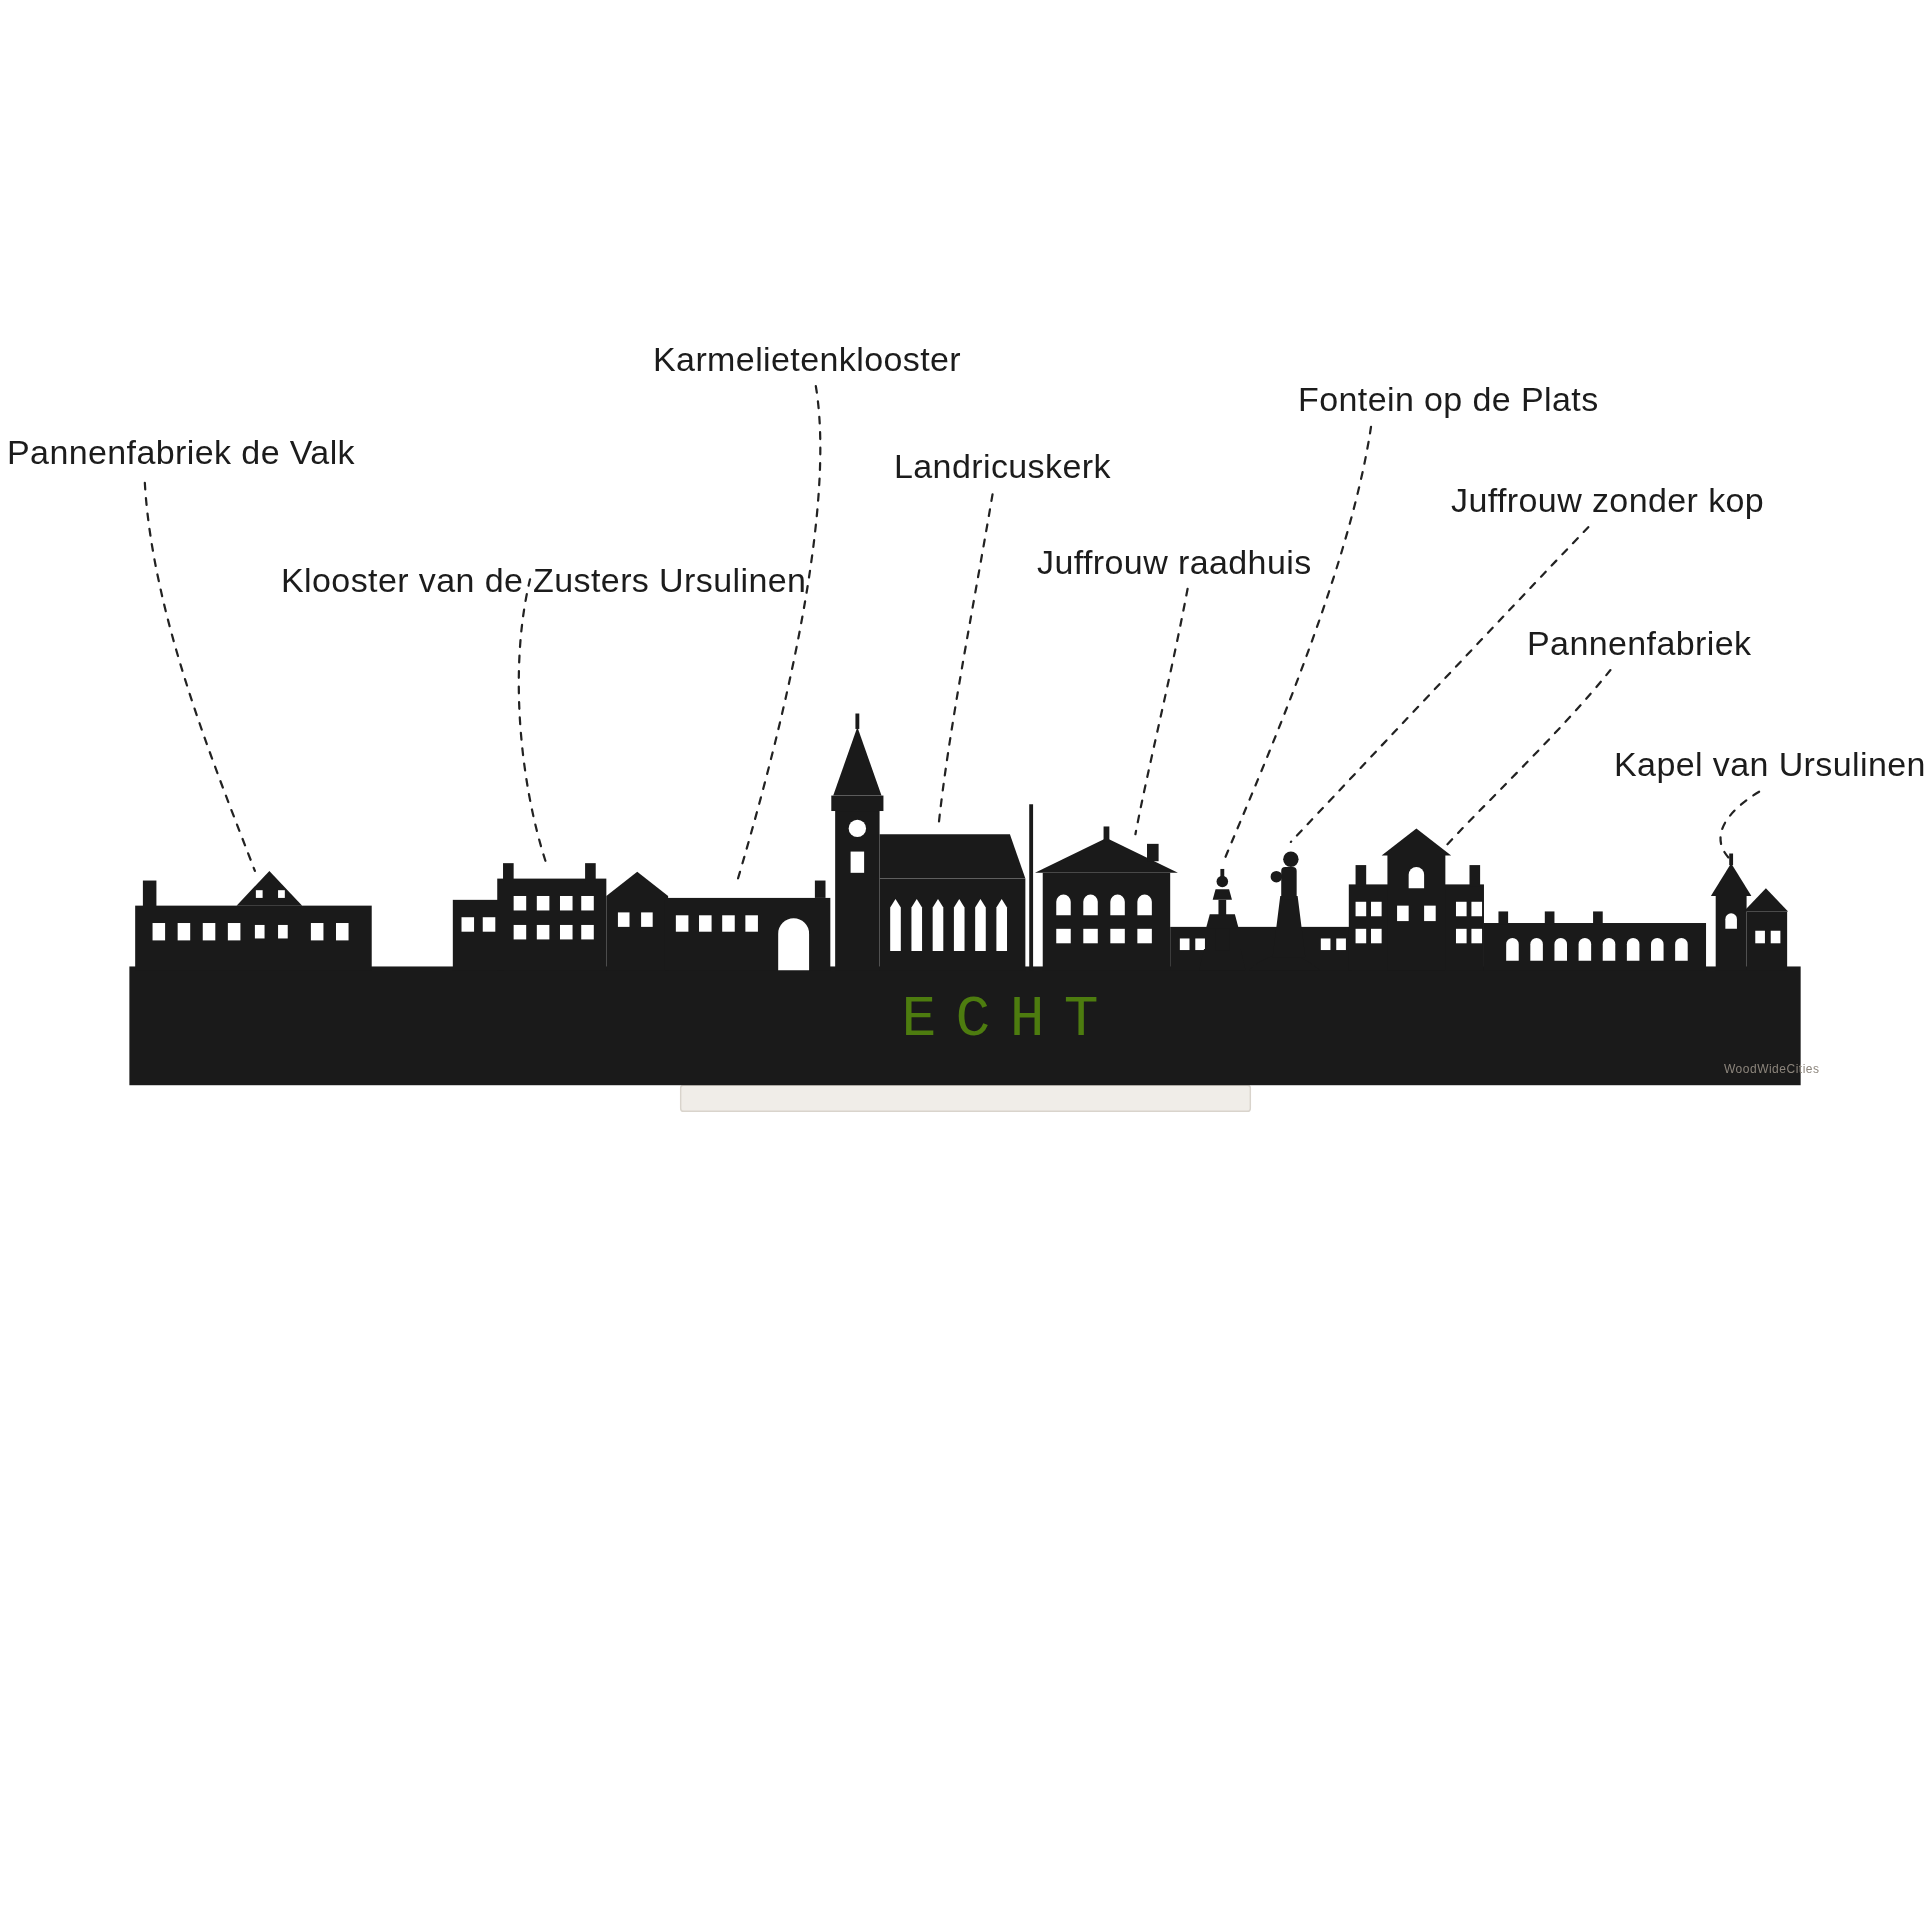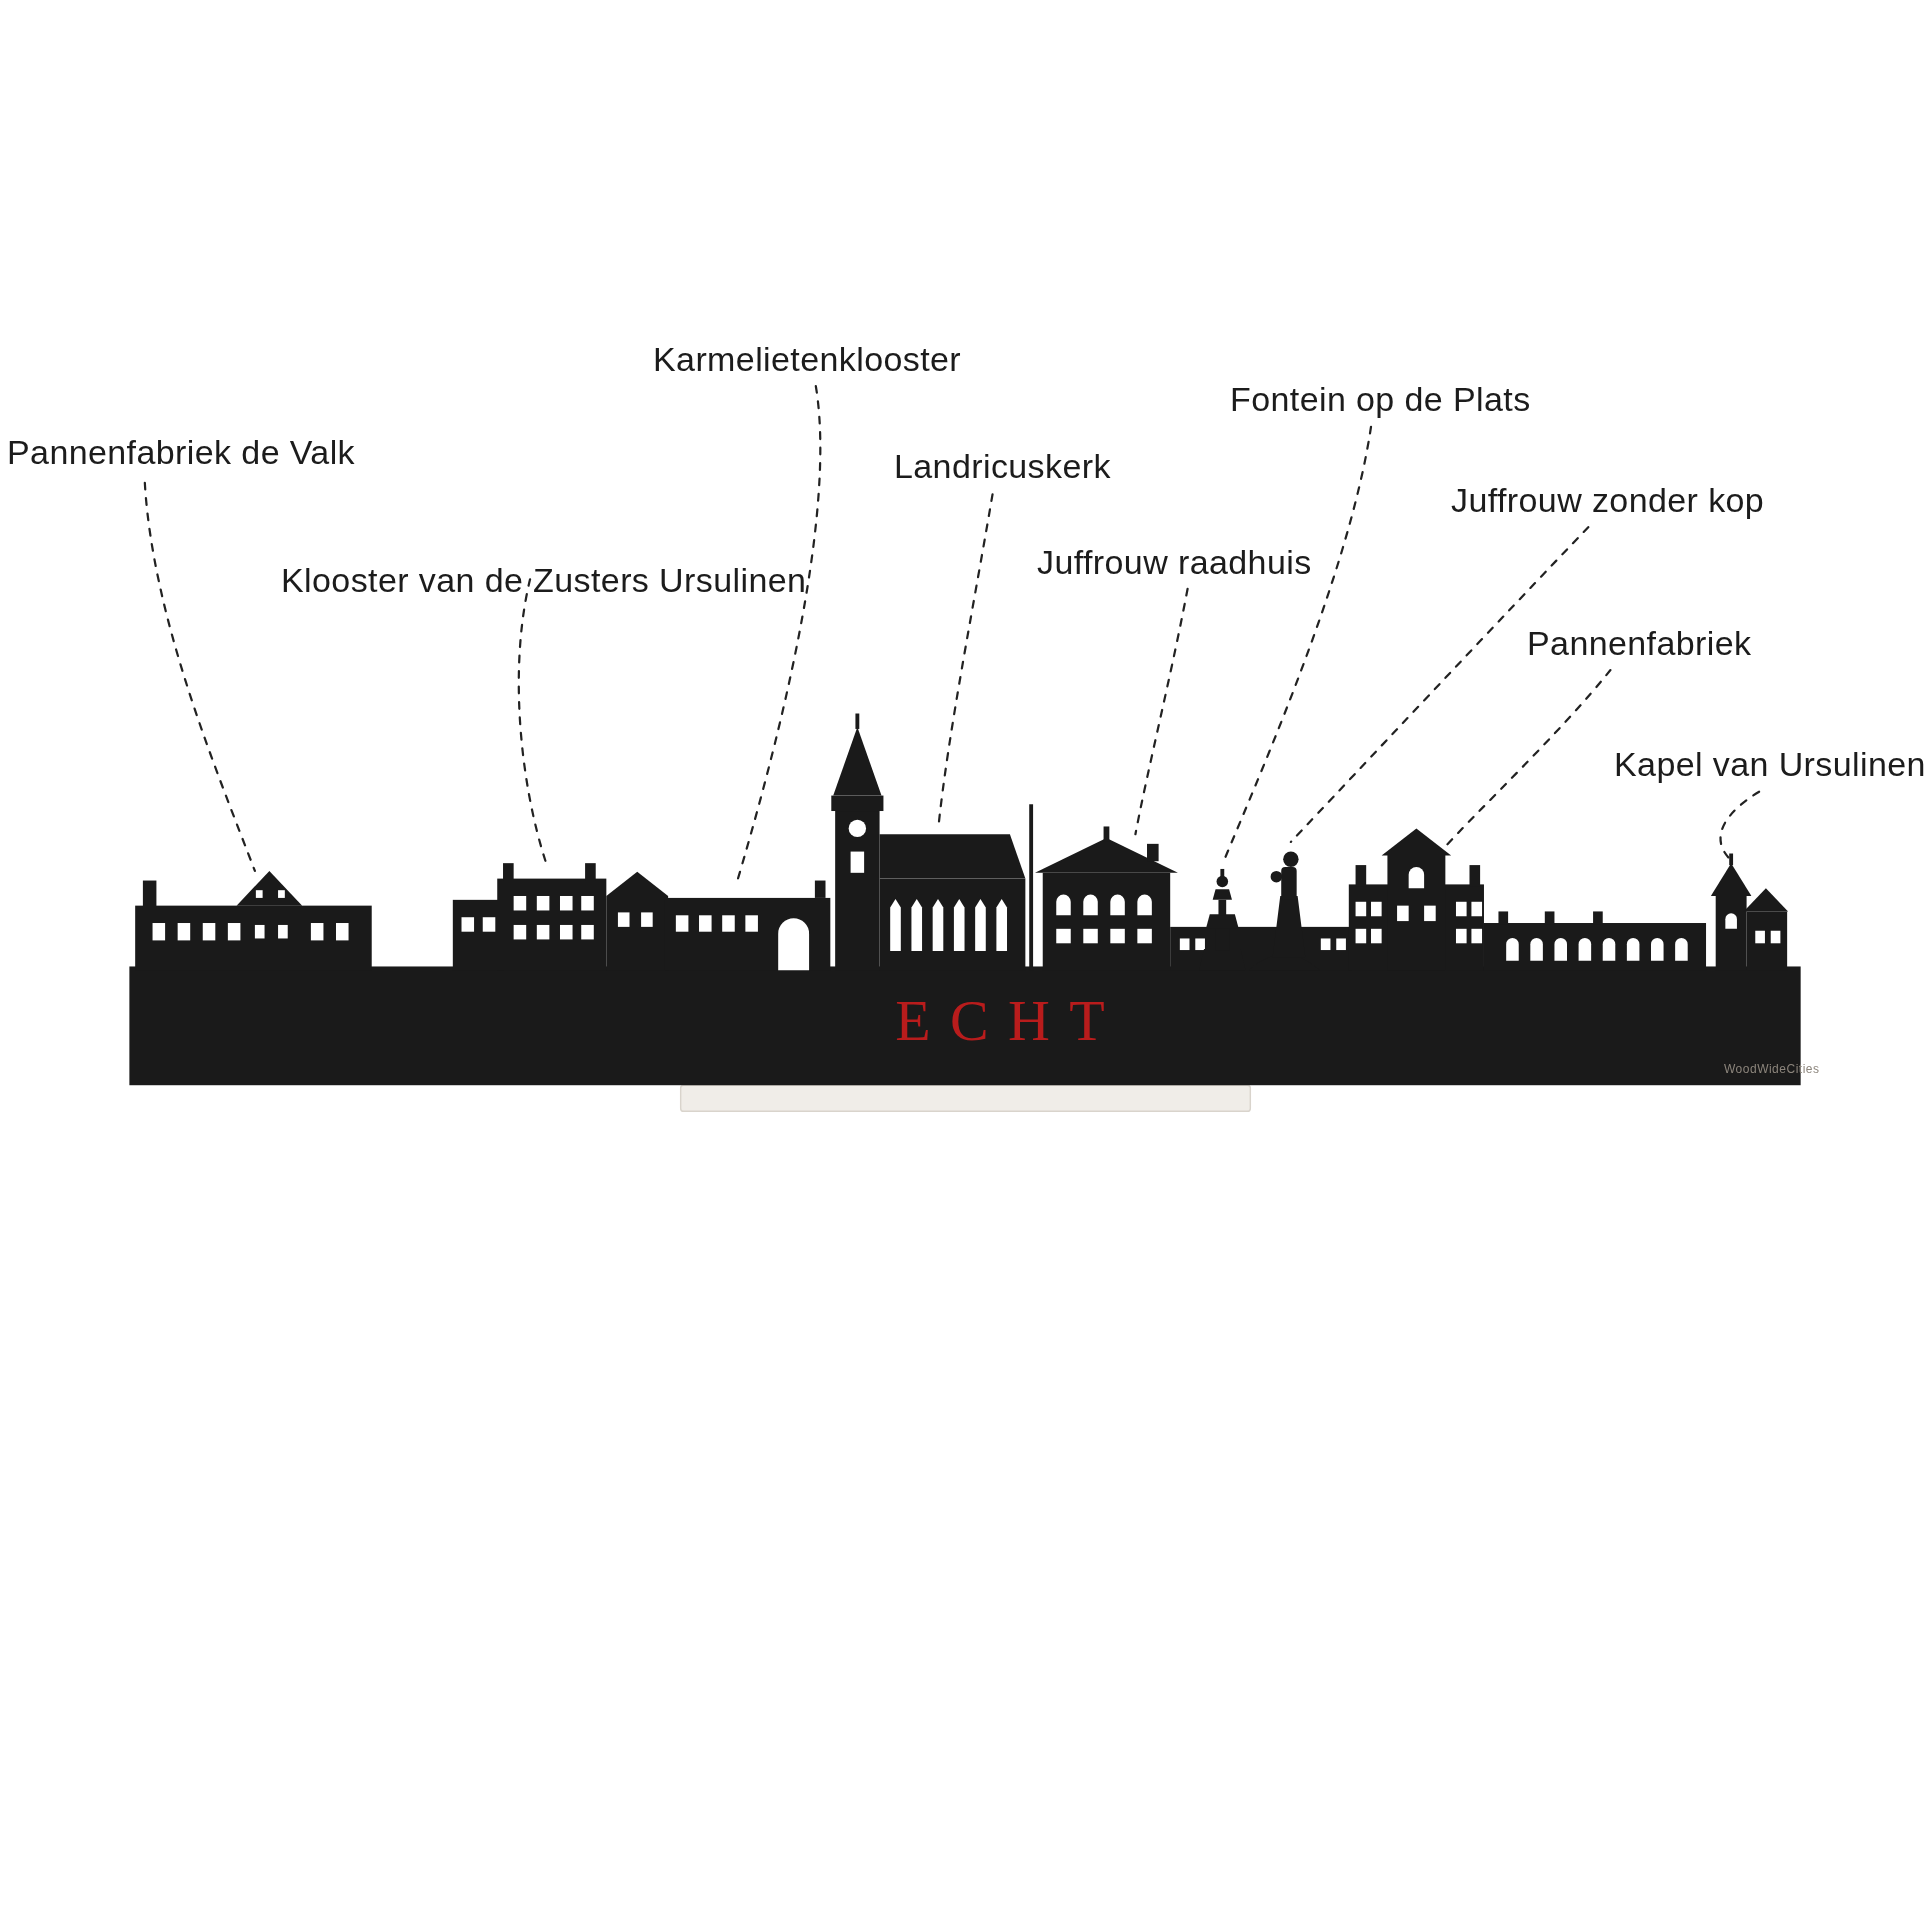--- a/index.html
+++ b/index.html
@@ -9,21 +9,21 @@
   }
   .stage{position:absolute;inset:0;}
   svg.skyline{position:absolute;left:0;top:0;}
   .callout-label{
     position:absolute;font-size:34px;color:#1c1c1c;white-space:nowrap;
     letter-spacing:0.4px;
     text-align:center;
   }
   .city-name{
     position:absolute;left:1000px;top:987px;transform:translateX(-50%);
-    color:#b91c1c;font-family:Liberation Serif, serif;font-weight:200;
+    color:#4d7c0f;font-family:Liberation Mono, monospace;font-weight:200;
     font-size:58px;letter-spacing:19.3px;padding-left:19.3px;
   }
   .watermark{
     position:absolute;left:1724px;top:1062px;font-size:12px;color:#8c857c;
     letter-spacing:0.5px;
   }
   .ink{fill:#1a1a1a;}
   .win{fill:#ffffff;}
   .leader{fill:none;stroke:#222222;stroke-width:2.3;stroke-dasharray:7 9;stroke-linecap:round;}
   .stand{fill:#f0ede8;stroke:#d9d4cc;stroke-width:1.5;}
@@ -206,21 +206,21 @@
   <div class="callout-label" style="left:7px;top:433px">Pannenfabriek de Valk</div>
 
   <div class="callout-label" style="left:281px;top:561px">Klooster van de Zusters Ursulinen</div>
 
   <div class="callout-label" style="left:653px;top:340px">Karmelietenklooster</div>
 
   <div class="callout-label" style="left:894px;top:447px">Landricuskerk</div>
 
   <div class="callout-label" style="left:1037px;top:543px">Juffrouw raadhuis</div>
 
-  <div class="callout-label" style="left:1230px;top:380px">Fontein op de Plats</div>
+  <div class="callout-label" style="left:1298px;top:380px">Fontein op de Plats</div>
 
   <div class="callout-label" style="left:1451px;top:481px">Juffrouw zonder kop</div>
 
   <div class="callout-label" style="left:1527px;top:624px">Pannenfabriek</div>
 
   <div class="callout-label" style="left:1614px;top:745px">Kapel van Ursulinen</div>
 
   <div class="city-name">ECHT</div>
 
   <div class="watermark">WoodWideCities</div>

